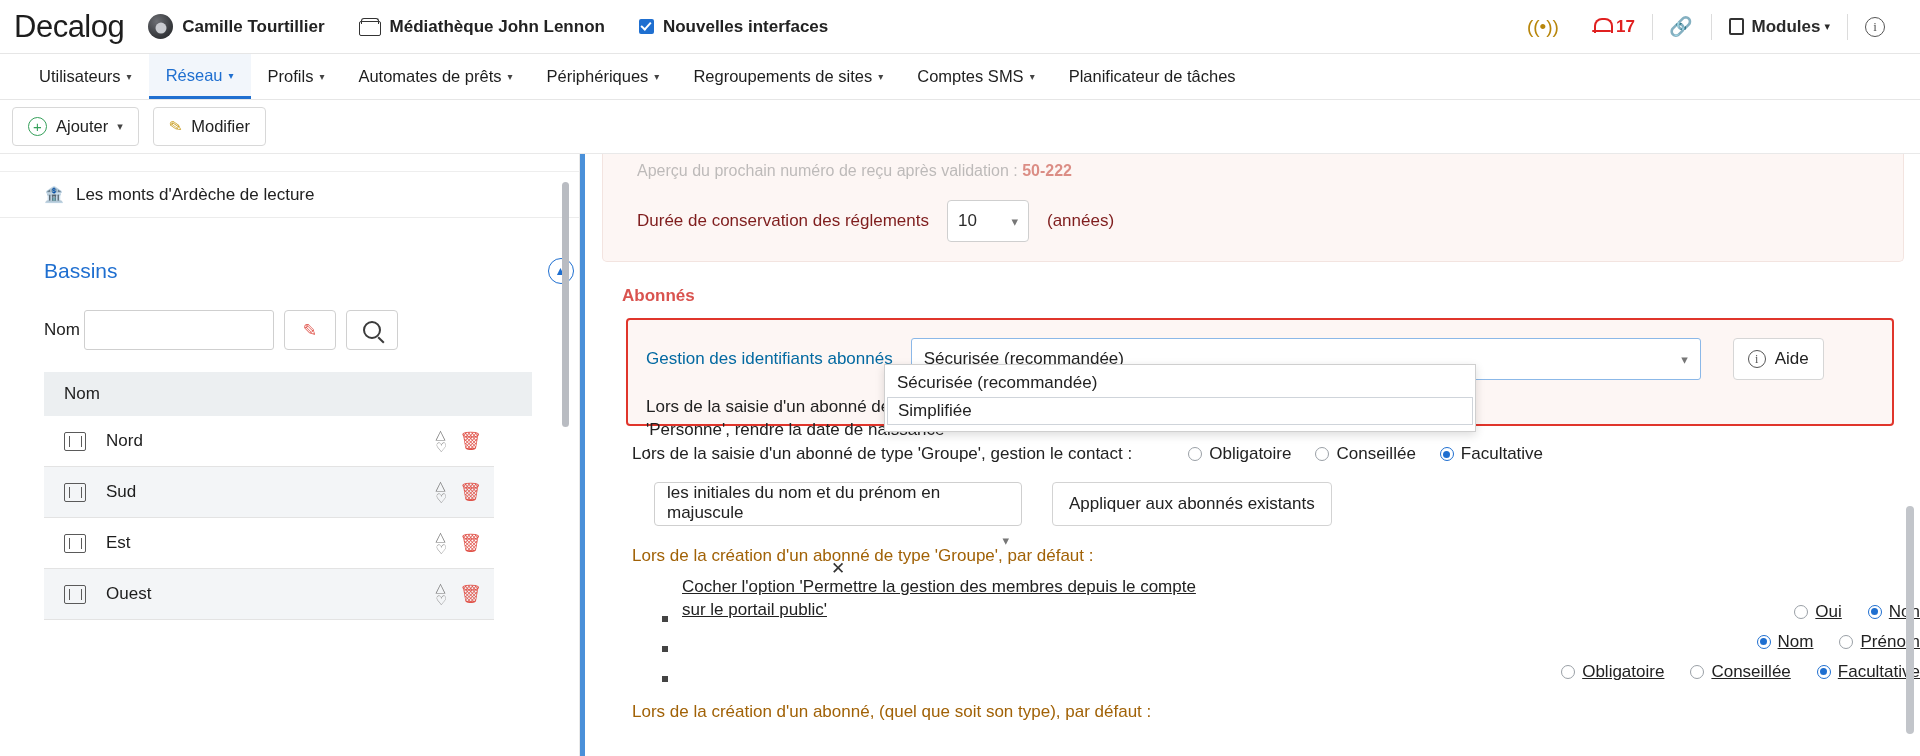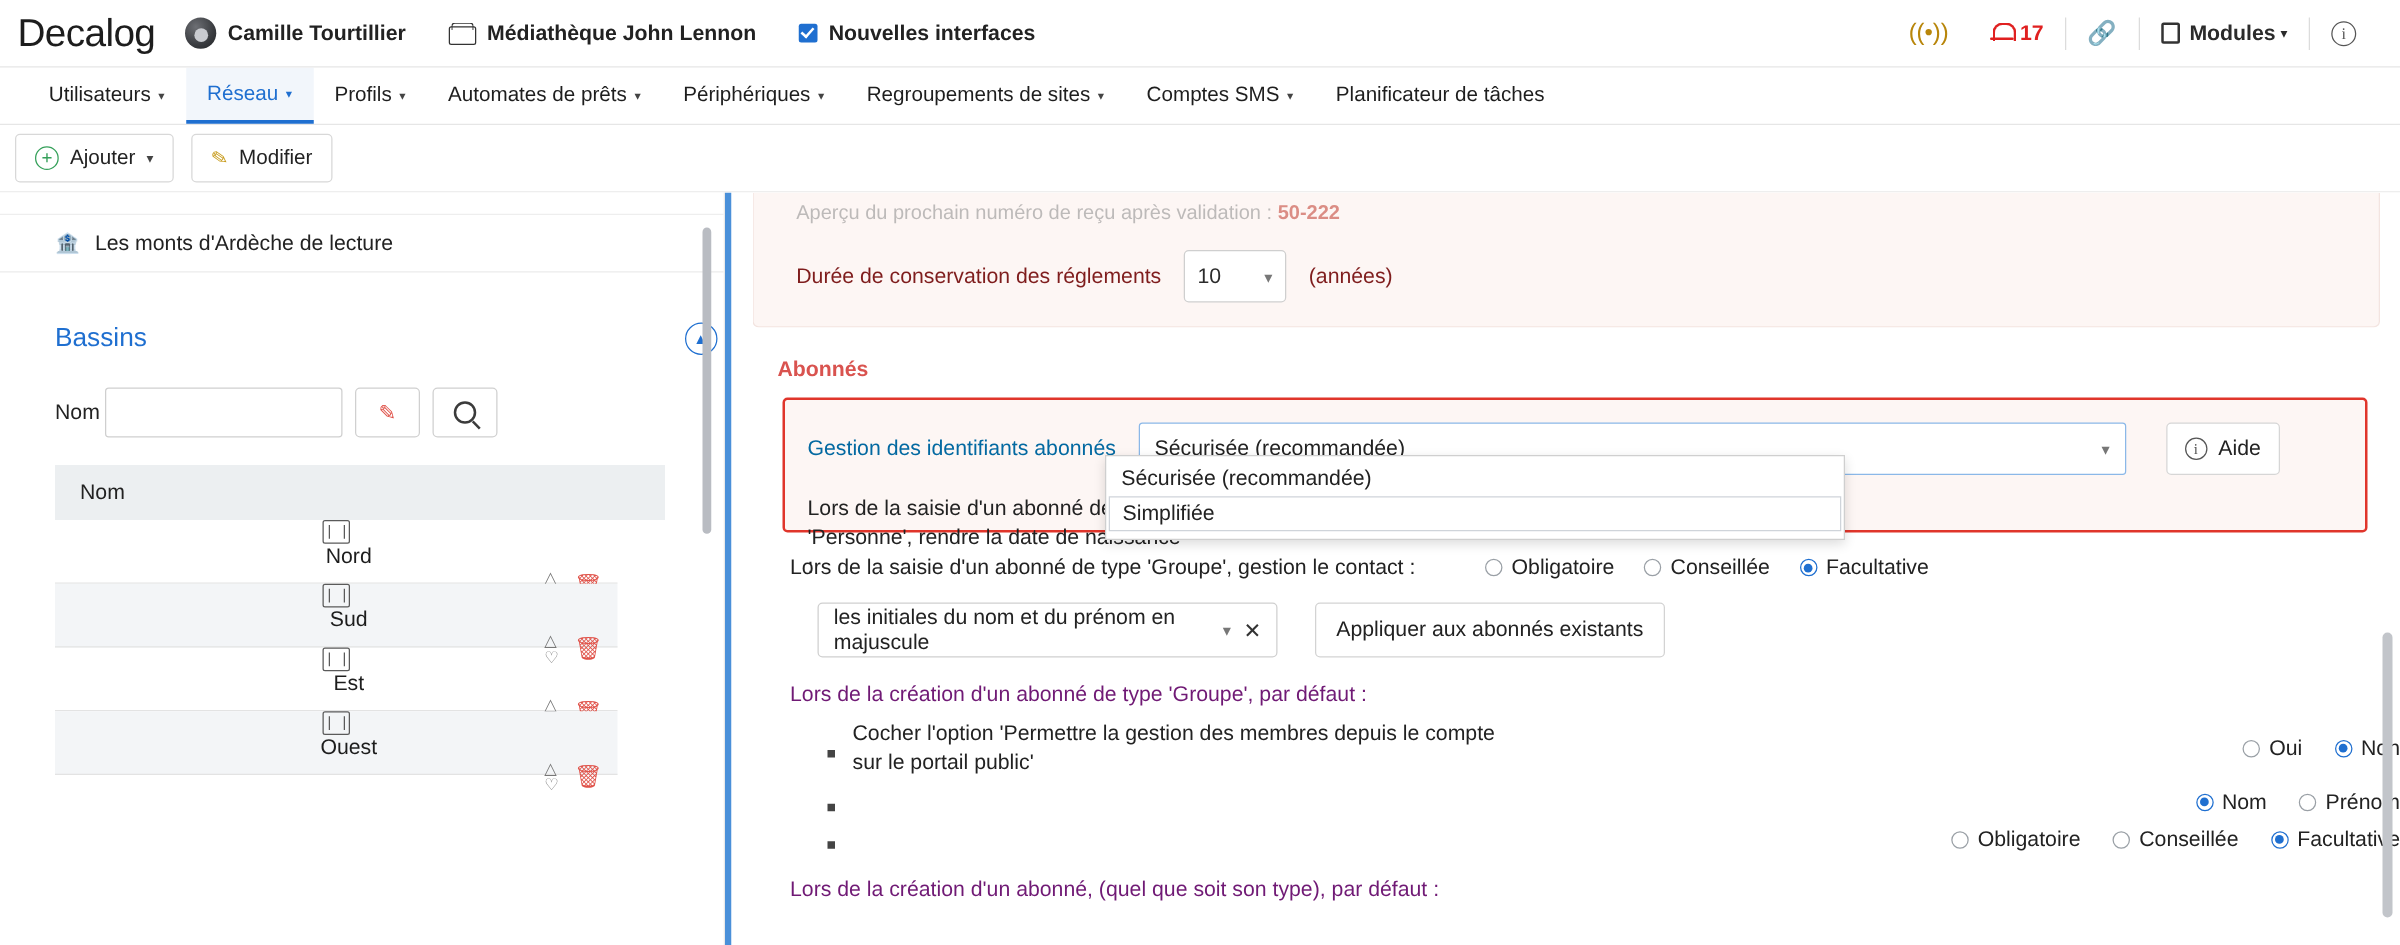--- a/index.html
+++ b/index.html
@@ -227,21 +227,20 @@
     font-size:17px;color:#222;
   }
   .tbl-row{
     margin-left: 44px;
     width: 450px;
     height: 51px;
     display:flex;align-items:center;
     border-bottom:1px solid #e3e3e3;
     padding-left: 20px;
     position:relative;
-    flex-direction:column;
   }
   .tbl-row.alt{ background:#f3f5f7; }
   .row-ico{
     width:22px;height:19px;margin-right:20px;position:relative;flex:none;
   }
   .row-ico::before{
     content:"";position:absolute;inset:0;border:1.7px solid #5a5a5a;border-radius:2px;
   }
   .row-ico::after{
     content:"";position:absolute;left:5px;top:4px;width:11px;height:11px;
@@ -350,32 +349,32 @@
   .radio{ display:flex;align-items:center;gap:7px;font-size:17px;color:#222;cursor:pointer; white-space:nowrap;}
   .rd{
     width:14px;height:14px;border-radius:50%;border:1.6px solid #9aa0a6;display:inline-block;position:relative;background:#fff;flex:none;
   }
   .rd.on{ border-color:#1f6fd0; }
   .rd.on::after{
     content:"";position:absolute;left:2.5px;top:2.5px;width:7px;height:7px;border-radius:50%;background:#1f6fd0;
   }
   .big-combo{
     width: 368px;height:44px;border:1px solid #cfcfcf;border-radius:4px;background:#fff;
-    display:flex;align-items:center;padding:0 12px;font-size:17px;color:#222;gap:10px;
+    display:flex;align-items:center;padding:0 12px;font-size:17px;color:#222;gap:10px;flex-direction:column;
   }
   .bc-caret{ margin-left:auto;color:#777;font-size:13px; }
   .bc-x{ color:#333;font-size:17px; }
   .plain-btn{
     height:44px;border:1px solid #d3d3d3;border-radius:4px;background:#fff;
     padding: 0 16px;display:flex;align-items:center;font-size:17px;color:#222;margin-left:14px;cursor:pointer;
   }
-  .para{ margin: 20px 0 0 30px;font-size:17px;color:#701a75; }
+  .para{ margin: 20px 0 0 30px;font-size:17px;color:#a16207; }
   .bullets{ margin: 6px 0 0 30px; }
   .bullet-row{
-    display:flex;align-items:center;gap:14px;margin-top:10px;font-size:17px;color:#222;
+    display:flex;align-items:flex-end;gap:14px;margin-top:10px;font-size:17px;color:#222;text-decoration:underline;
   }
   .bullet-row .sq{
     width:6px;height:6px;background:#444;margin:9px 0 0 30px;flex:none;
   }
   .bullet-text{ max-width: 520px;line-height:1.35; }
   .bullet-right{ display:flex;align-items:center;gap:26px;margin-left:auto;padding-right:0; }
 
   
   .right-scroll{
     position:absolute;right:6px;top:0;width:8px;height:100%;

